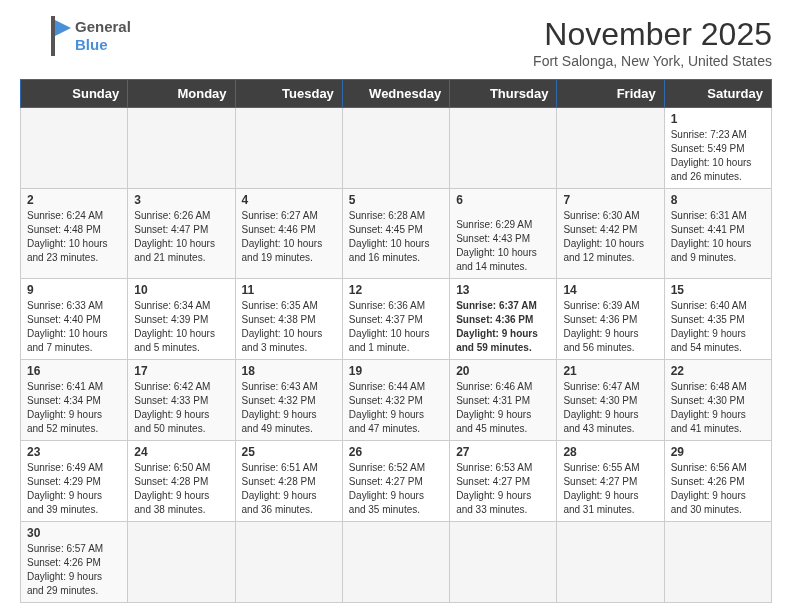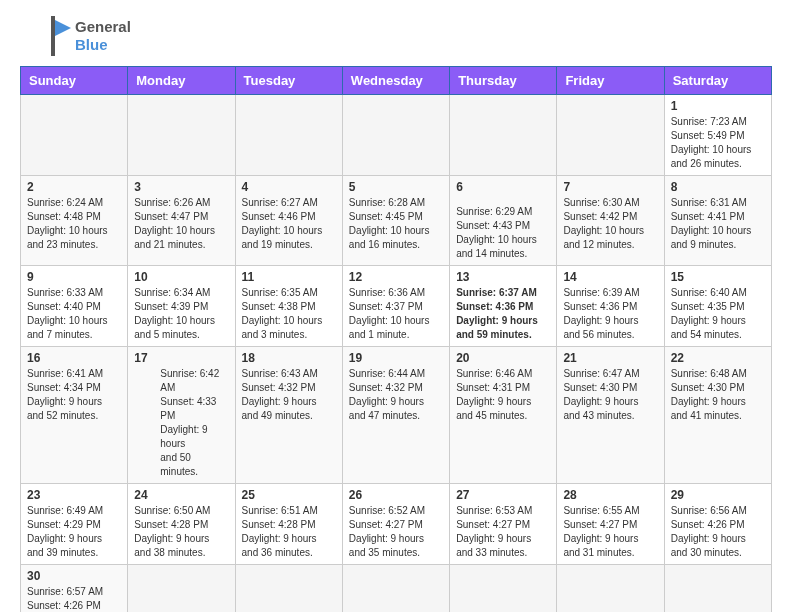--- a/index.html
+++ b/index.html
@@ -36,25 +36,25 @@
     .location {
       font-size: 14px;
       color: #555;
     }
     .calendar {
       width: 100%;
       border-collapse: collapse;
       border: 1px solid #ccc;
     }
     .calendar th {
-      background-color: #8b5cf6;
+      background-color: #404040;
       color: #fff;
       font-size: 13px;
       font-weight: bold;
-      text-align: left;
+      text-align: right;
       padding: 6px 8px;
       border: 1px solid #2e6aad;
     }
     .calendar td {
       border: 1px solid #ccc;
       vertical-align: top;
       padding: 4px 6px;
       width: calc(100% / 7);
       min-height: 72px;
       font-size: 10.5px;
@@ -90,20 +90,24 @@
       <svg width="22" height="40" viewBox="0 0 22 40">
         <rect x="0" y="0" width="4" height="40" fill="#555"></rect>
         <polygon points="4,4 20,12 4,20" fill="#4a90d9"></polygon>
       </svg>
       <div style="font-size:15px;line-height:1.2;">
         <div style="color:#555;font-weight:bold;">General</div>
         <div style="color:#4a90d9;font-weight:bold;">Blue</div>
       </div>
     </div>
   </div>
+    <div class="title-block">
+      <div class="month-title">November 2025</div>
+      <div class="location">Fort Salonga, New York, United States</div>
+    </div>
   </div>
 
   <table class="calendar">
     <thead>
       <tr>
       <th>Sunday</th>
           <th>Monday</th>
           <th>Tuesday</th>
           <th>Wednesday</th>
           <th>Thursday</th>
@@ -232,21 +236,21 @@
         <tr>
           <td>
             <span class="day-number">16</span>
             <div class="day-info" style="white-space: pre-line;">Sunrise: 6:41 AM
 Sunset: 4:34 PM
 Daylight: 9 hours
 and 52 minutes.</div>
           </td>
           <td>
             <span class="day-number">17</span>
-            <div class="day-info" style="white-space: pre-line; margin-left: 26px;">Sunrise: 6:42 AM
+            <div class="day-info" style="white-space: pre-line;">Sunrise: 6:42 AM
 Sunset: 4:33 PM
 Daylight: 9 hours
 and 50 minutes.</div>
           </td>
           <td>
             <span class="day-number">18</span>
             <div class="day-info" style="white-space: pre-line;">Sunrise: 6:43 AM
 Sunset: 4:32 PM
 Daylight: 9 hours
 and 49 minutes.</div>

